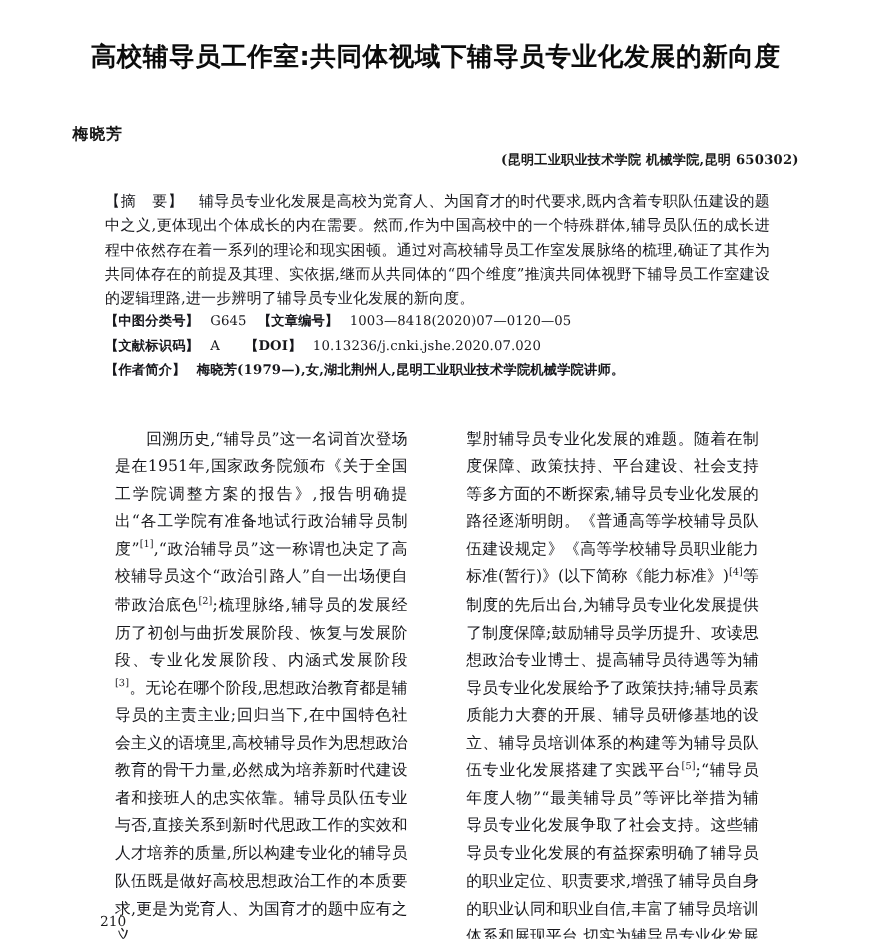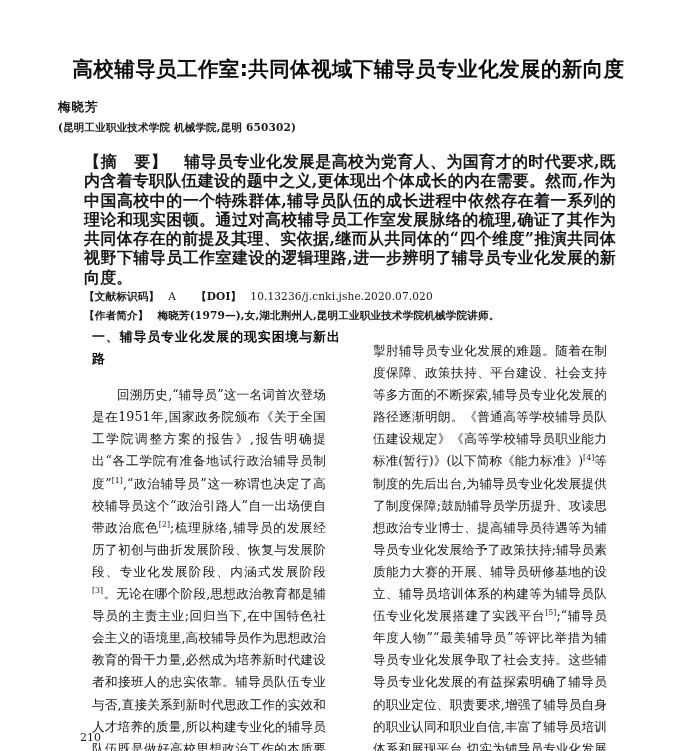--- a/index.html
+++ b/index.html
@@ -30,60 +30,59 @@
     left: 58px;
     top: 32px;
     width: 581px;
     text-align: center;
     font-size: 20.5px;
     font-weight: bold;
     letter-spacing: 0.4px;
     line-height: 1.3;
     font-family: "DejaVu Sans", "Liberation Sans", sans-serif;
     color: #0c0c0c;
-    margin-top: 24px;
   }
 
   
   .author {
     position: absolute;
     left: 58px;
     top: 99px;
     width: 581px;
     text-align: left;
     font-size: 12.5px;
     font-weight: bold;
     letter-spacing: 1px;
     color: #141414;
   }
   .affiliation {
     position: absolute;
     left: 58px;
     top: 121px;
     width: 581px;
-    text-align: left;
+    text-align: right;
     font-size: 10.5px;
     font-weight: bold;
     letter-spacing: 0.2px;
     color: #1a1a1a;
   }
 
   
   .meta-block {
     position: absolute;
     left: 84px;
     top: 152px;
     width: 532px;
   }
   .abstract {
-    font-size: 16px;
+    font-size: 12px;
     line-height: 19.3px;
     text-align: justify;
     text-justify: inter-ideograph;
-    font-weight: bold;
+    font-weight: normal;
     letter-spacing: 0.15px;
     color: #17171c;
   }
   .abstract .lbl {
     letter-spacing: 0.5px;
   }
   .meta-line {
     font-size: 10.6px;
     line-height: 19.3px;
     font-weight: bold;
@@ -166,31 +165,31 @@
   <div class="title">高校辅导员工作室:共同体视域下辅导员专业化发展的新向度</div>
 
   <div class="author">梅晓芳</div>
   <div class="affiliation">(昆明工业职业技术学院 机械学院,昆明 650302)</div>
 
   <div class="meta-block">
 
     <div class="abstract"><span class="lbl">【摘　要】</span>　<span>辅导员专业化发展是高校为党育人、为国育才的时代要求,既内含着专职队伍建设的题中之义,更体现出个体成长的内在需要。然而,作为中国高校中的一个特殊群体,辅导员队伍的成长进程中依然存在着一系列的理论和现实困顿。通过对高校辅导员工作室发展脉络的梳理,确证了其作为共同体存在的前提及其理、实依据,继而从共同体的“四个维度”推演共同体视野下辅导员工作室建设的逻辑理路,进一步辨明了辅导员专业化发展的新向度。</span></div>
 
 
+    <div class="meta-line"><span>【中图分类号】</span><span class="sp"></span><span class="val">G645</span><span class="sp"></span><span>【文章编号】</span><span class="sp"></span><span class="val">1003—8418(2020)07—0120—05</span></div>
 
     <div class="meta-line"><span>【文献标识码】</span><span class="sp"></span><span class="val">A</span><span class="sp-wide"></span><span>【DOI】</span><span class="sp"></span><span class="val">10.13236/j.cnki.jshe.2020.07.020</span></div>
 
     <div class="meta-line"><span>【作者简介】</span><span class="sp"></span><span>梅晓芳(1979—),女,湖北荆州人,昆明工业职业技术学院机械学院讲师。</span></div>
 
   </div>
 
   <div class="columns">
 
     <div class="col col-left">
-      <div class="section-head">一、辅导员专业化发展的现实困境与新出路</div>
       <p class="para"><span>回溯历史,“辅导员”这一名词首次登场是在1951年,国家政务院颁布《关于全国工学院调整方案的报告》,报告明确提出“各工学院有准备地试行政治辅导员制度”</span><sup>[1]</sup><span>,“政治辅导员”这一称谓也决定了高校辅导员这个“政治引路人”自一出场便自带政治底色</span><sup>[2]</sup><span>;梳理脉络,辅导员的发展经历了初创与曲折发展阶段、恢复与发展阶段、专业化发展阶段、内涵式发展阶段</span><sup>[3]</sup><span>。无论在哪个阶段,思想政治教育都是辅导员的主责主业;回归当下,在中国特色社会主义的语境里,高校辅导员作为思想政治教育的骨干力量,必然成为培养新时代建设者和接班人的忠实依靠。辅导员队伍专业与否,直接关系到新时代思政工作的实效和人才培养的质量,所以构建专业化的辅导员队伍既是做好高校思想政治工作的本质要求,更是为党育人、为国育才的题中应有之义。</span></p>
 
     </div>
 
     <div class="col col-right">
       <p class="para cont"><span>掣肘辅导员专业化发展的难题。随着在制度保障、政策扶持、平台建设、社会支持等多方面的不断探索,辅导员专业化发展的路径逐渐明朗。《普通高等学校辅导员队伍建设规定》《高等学校辅导员职业能力标准(暂行)》(以下简称《能力标准》)</span><sup>[4]</sup><span>等制度的先后出台,为辅导员专业化发展提供了制度保障;鼓励辅导员学历提升、攻读思想政治专业博士、提高辅导员待遇等为辅导员专业化发展给予了政策扶持;辅导员素质能力大赛的开展、辅导员研修基地的设立、辅导员培训体系的构建等为辅导员队伍专业化发展搭建了实践平台</span><sup>[5]</sup><span>;“辅导员年度人物”“最美辅导员”等评比举措为辅导员专业化发展争取了社会支持。这些辅导员专业化发展的有益探索明确了辅导员的职业定位、职责要求,增强了辅导员自身的职业认同和职业自信,丰富了辅导员培训体系和展现平台,切实为辅导员专业化发展带来了实效。</span></p>
       <p class="para">但在实践的过程中也出现了一些新的制约:如制度政策落地难度大,最为典型的表现是劳务派遣、人事代理性质的辅导员依然存在,将辅导员职称单列、单设、单评真正落地的高校屈指可数;</p>
     </div>
 
   </div>

